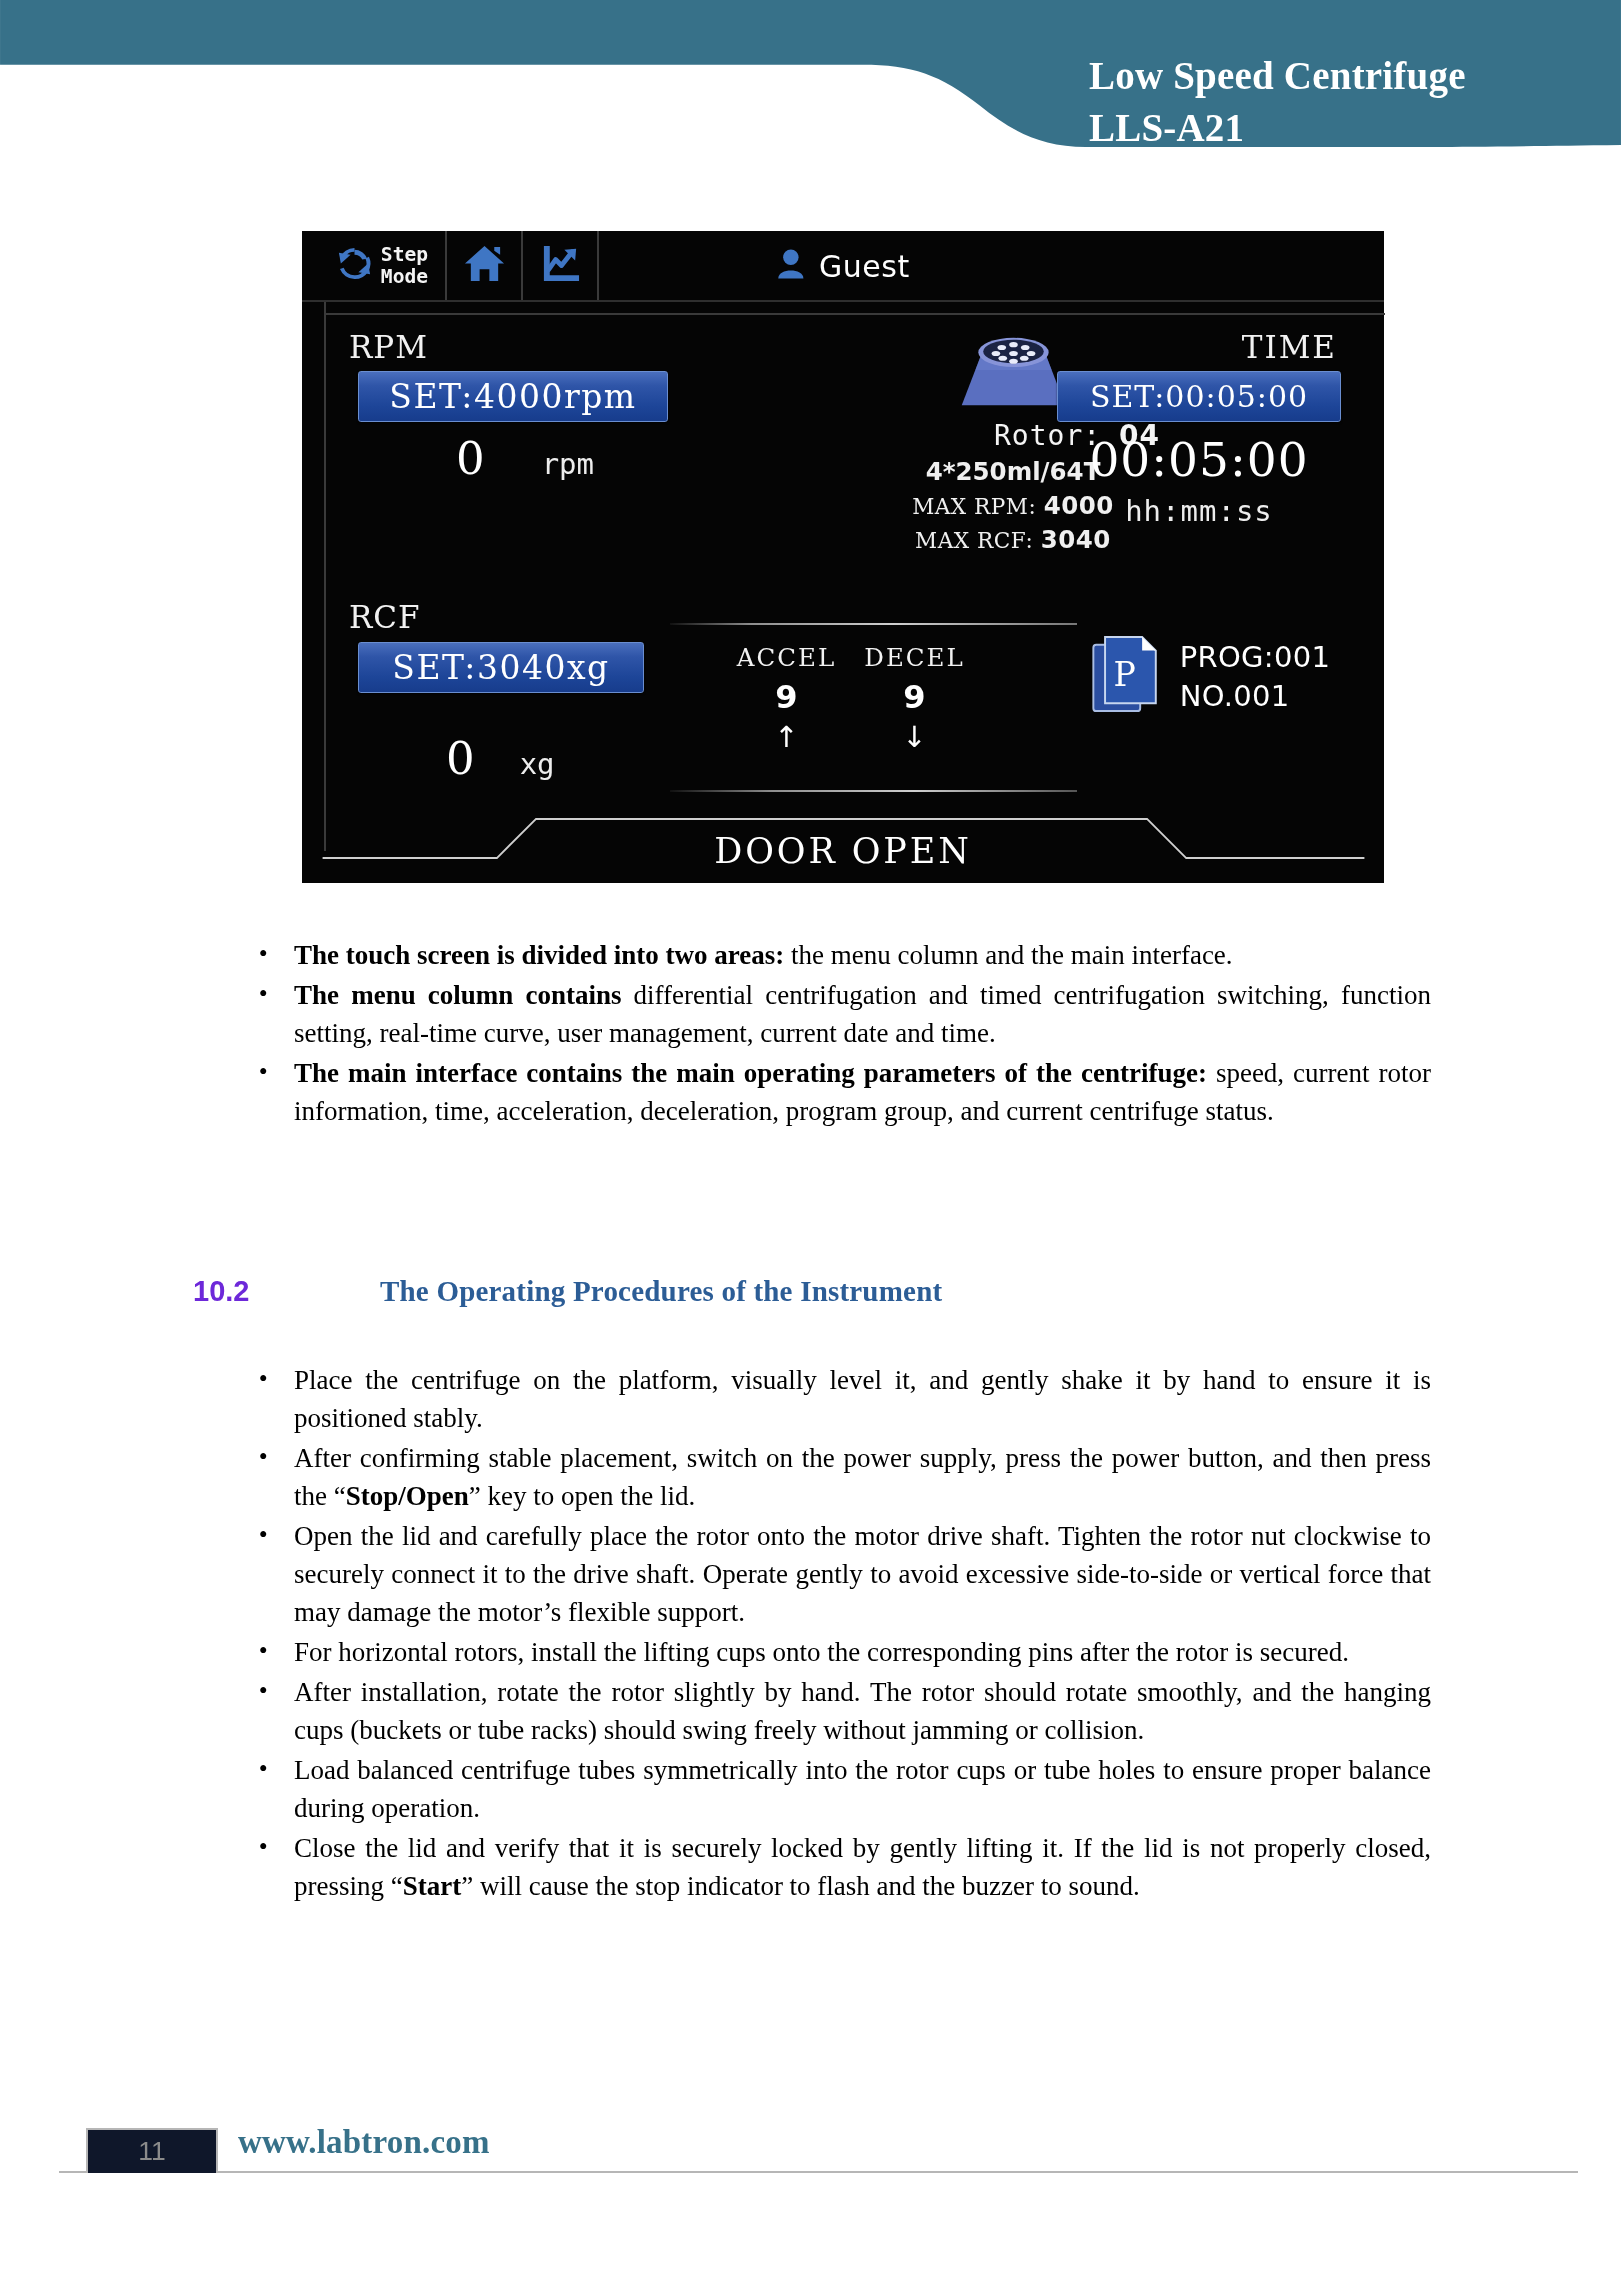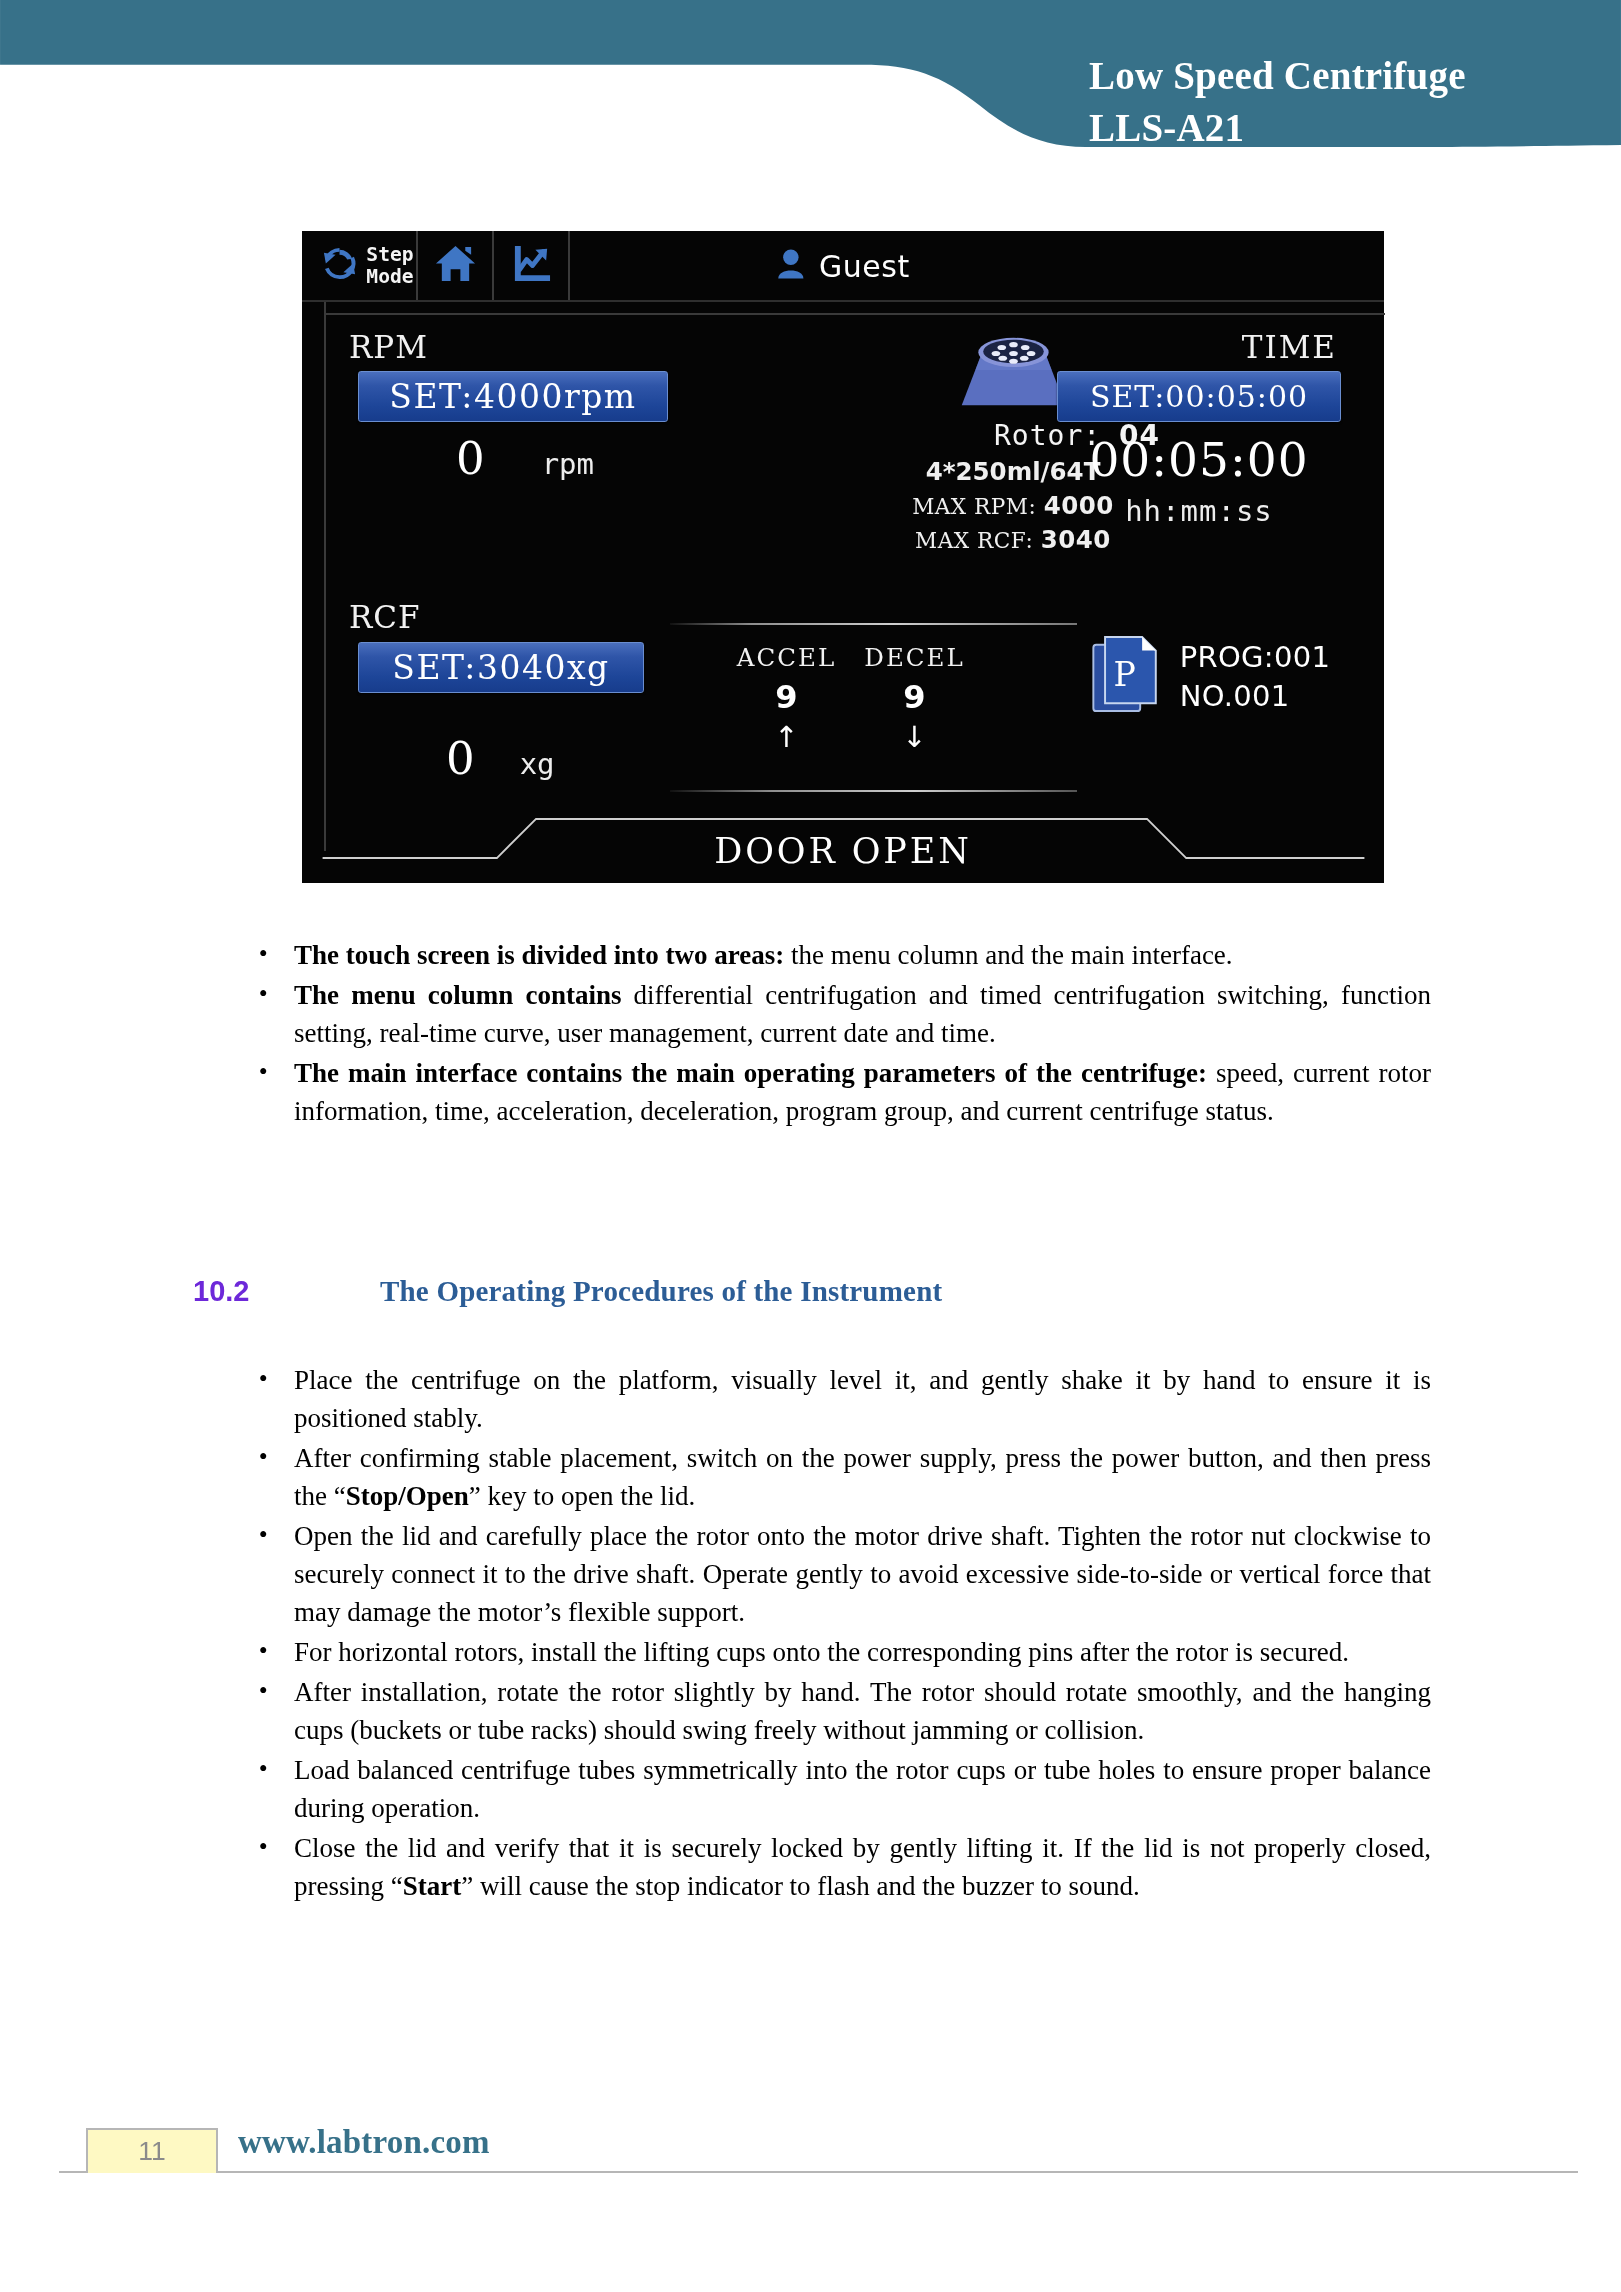--- a/index.html
+++ b/index.html
@@ -82,21 +82,21 @@
     align-items: stretch;
   }
   .menu-cell {
     display: flex;
     align-items: center;
     justify-content: center;
     border-right: 2px solid #3a3a3a;
     position: relative;
   }
   .menu-step {
-    width: 116px;
+    width: 145px;
     gap: 6.9px;
     padding-left: 16px;
   }
   .menu-icon-cell { width: 76px; }
   .menu-spacer { flex: 1; border-right: none; justify-content: flex-end; padding-right: 0; }
 
   .step-label {
     font-family: "DejaVu Sans Mono", monospace;
     font-size: 19.6px;
     font-weight: bold;
@@ -445,21 +445,21 @@
     background: #b6b6b6;
   }
   .page-box {
     position: absolute;
     left: 86px;
     top: 2128px;
     width: 132px;
     height: 45px;
     border: 2px solid #b6b6b6;
     border-bottom: none;
-    background: #fef9c3;
+    background: #0f172a;
     display: flex;
     align-items: center;
     justify-content: center;
   }
   .page-num {
     font-family: "Liberation Sans", sans-serif;
     font-size: 26.5px;
     color: #8b8b8b;
   }
   .site-url {

